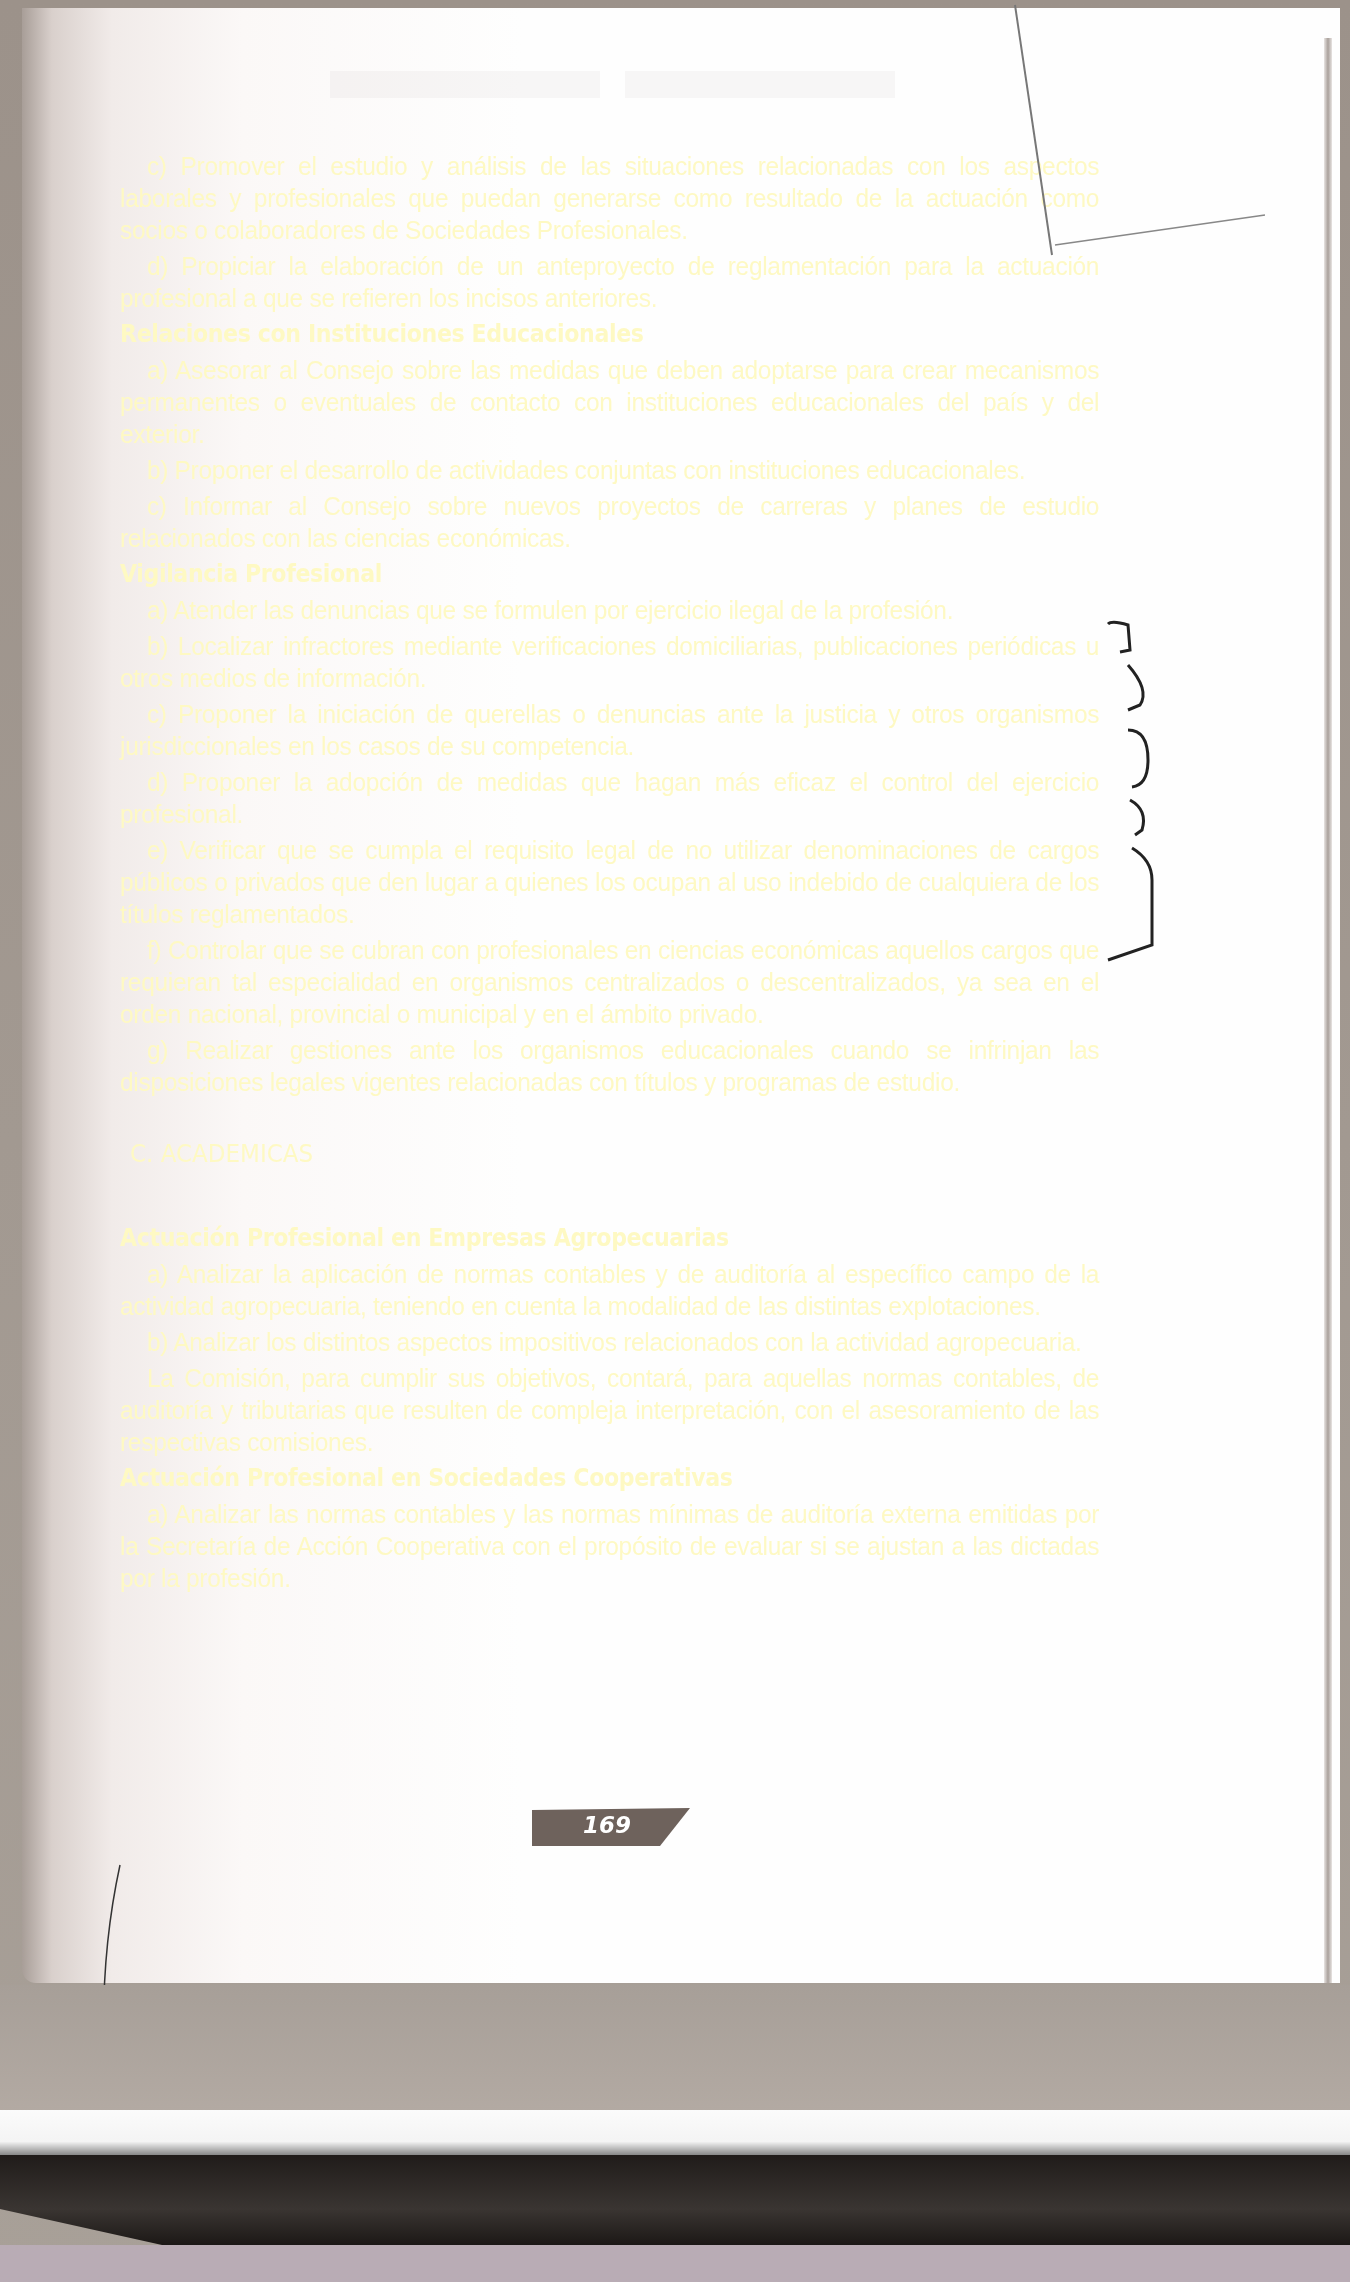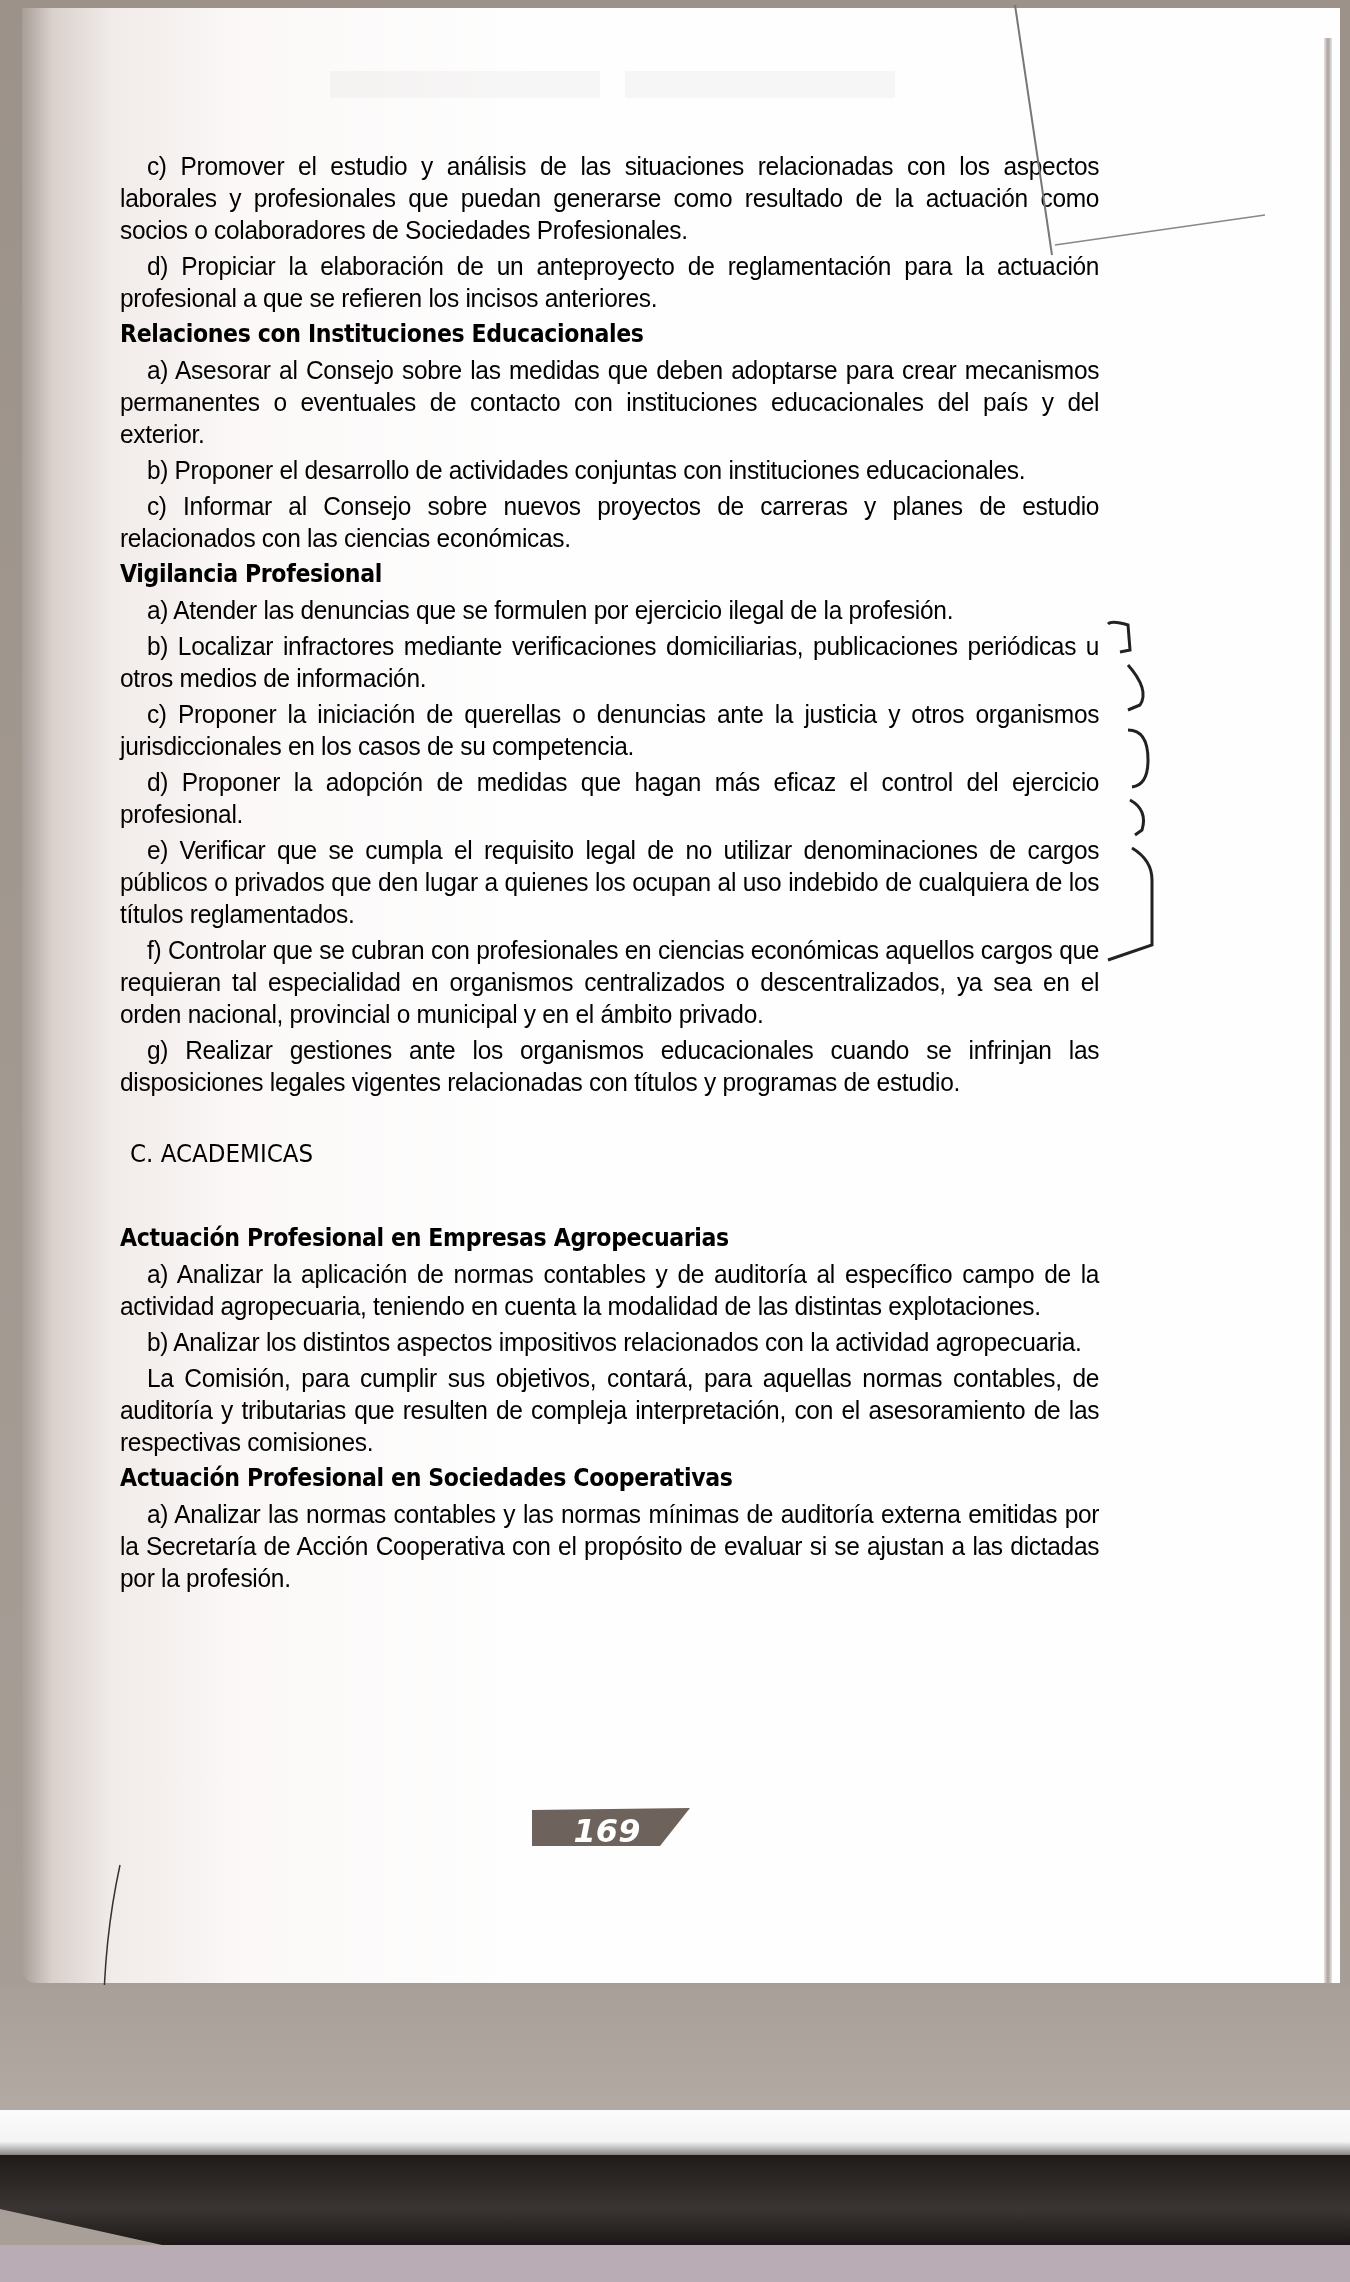--- a/index.html
+++ b/index.html
@@ -21,21 +21,21 @@
   .page-right-edge {
     position:absolute; right:8px; top:30px; width:8px; height:1945px;
     background:linear-gradient(90deg, #e8e4e2, #a9a09b, #e8e4e2);
   }
   .ghost {
     position:absolute; color:rgba(150,130,130,0.13); font-weight:bold;
     font-family:"Liberation Sans", sans-serif;
   }
   .content {
     position:absolute; left:120px; top:150px; width:980px;
-    color:#000000;
+    color:#fef9c3;
   }
   .para {
     font-family:"Liberation Sans", sans-serif;
     font-size:25.5px; line-height:32px;
     text-align:justify; text-indent:28px;
     margin:0 0 4px 0;
     letter-spacing:-0.3px;
     transform:scaleX(0.96); transform-origin:left;
     width:1020px;
   }
@@ -49,21 +49,21 @@
     font-family:"DejaVu Sans", sans-serif;
     font-size:25px; line-height:32px; margin:40px 0 52px 10px;
     transform:scaleX(0.92); transform-origin:left;
   }
   .page-number-badge {
     position:absolute; left:532px; top:1808px; width:158px; height:38px;
   }
   .page-number-badge svg { position:absolute; inset:0; }
   .page-number-text {
     position:absolute; left:0; width:150px; top:4px; text-align:center;
-    color:#fff; font-style:italic; font-weight:bold; font-size:32px;
+    color:#fff; font-style:italic; font-weight:bold; font-size:23px;
     font-family:"DejaVu Sans", sans-serif;
   }
   .annot { position:absolute; left:0; top:0; width:1350px; height:2282px; pointer-events:none; }
   .bottom-band {
     position:absolute; left:0; top:1985px; width:1350px; height:130px;
     background:linear-gradient(180deg,#a79f98 0%,#b3aaa3 100%);
   }
   .book-edge {
     position:absolute; left:0; top:2110px; width:1350px; height:45px;
     background:linear-gradient(180deg,#fbfbfb 0%,#f4f4f4 70%,#888 100%);

